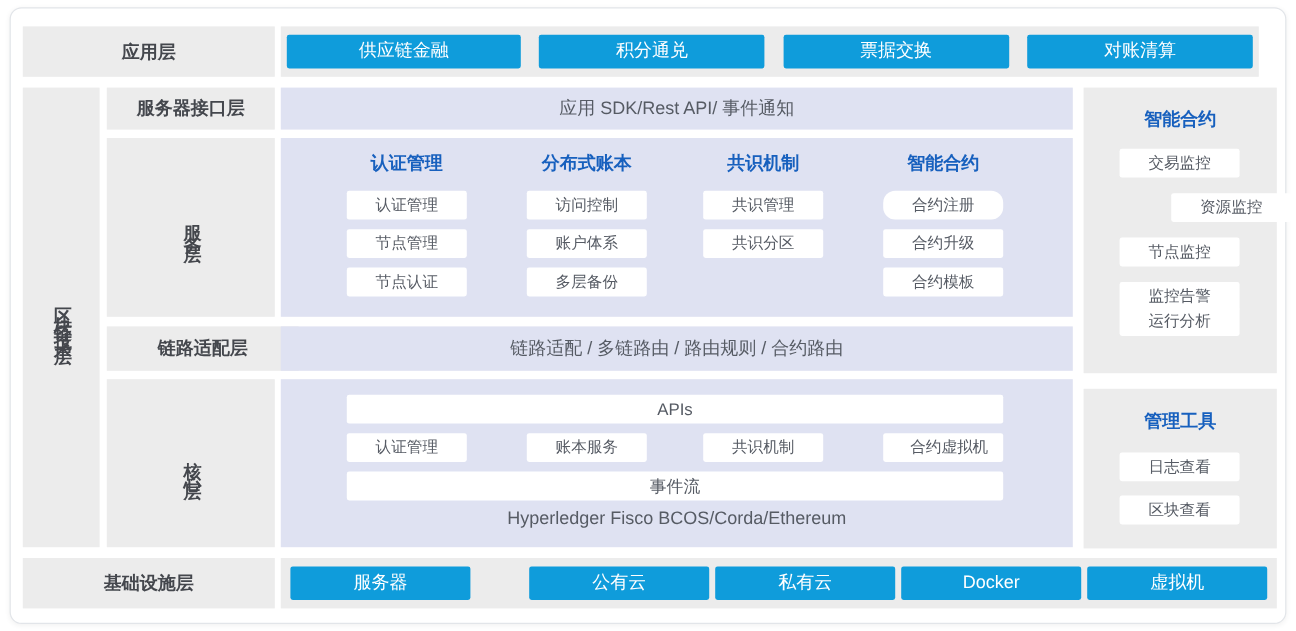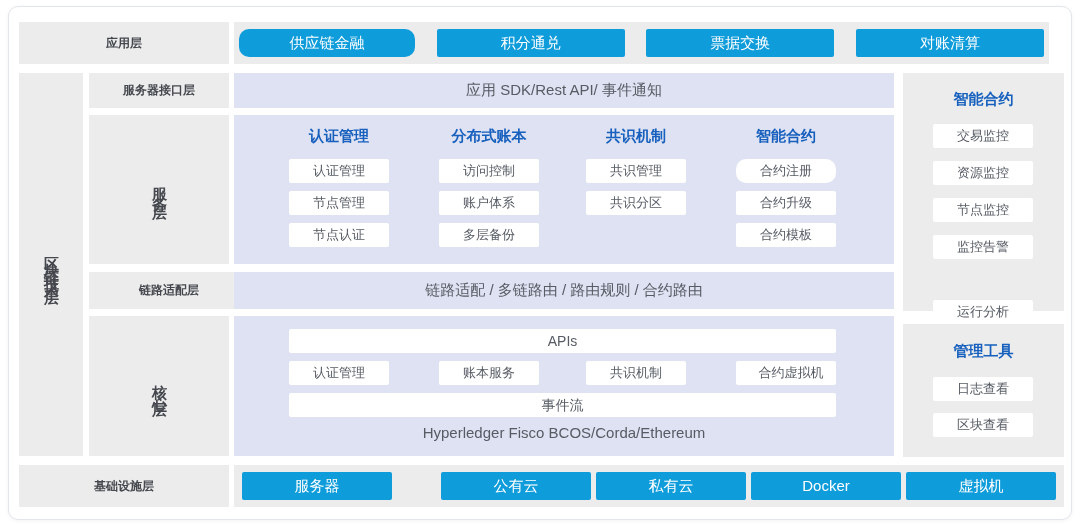--- a/index.html
+++ b/index.html
@@ -11,21 +11,21 @@
     background: #fff; border: 1px solid #e2e5e9; border-radius: 10px;
     box-shadow: 0 1px 4px rgba(0,0,0,0.05);
   }
   .abs { position: absolute; }
 
   .gray-box  { background: #ececec; }
   .lav-box   { background: #dfe2f2; }
 
   .layer-label {
     display: flex; align-items: center; justify-content: center;
-    color: #44474d; font-size: 12px; font-weight: bold;
+    color: #44474d; font-size: 15px; font-weight: bold;
   }
   .vert-text {
     writing-mode: vertical-lr; text-orientation: upright;
     letter-spacing: 7px; color: #44474d; font-size: 15px; font-weight: bold;
   }
   .band {
     display: flex; align-items: center; justify-content: center;
     color: #565b64; font-size: 15px;
   }
   .btn {
@@ -57,21 +57,21 @@
 </style>
 </head>
 <body>
 
 <div class="card">
 
   <div class="abs gray-box layer-label" style="left:10px; top:15px; width:210px; height:42px;">
     <span>应用层</span>
   </div>
   <div class="abs gray-box strip" style="left:225px; top:15px; width:815px; height:42px; padding:0 5px;">
-    <div class="btn" style="width:176px;border-radius:10px;">供应链金融</div>
+    <div class="btn" style="width:195px;">供应链金融</div>
     <div class="btn" style="width:188px;">积分通兑</div>
     <div class="btn" style="width:188px;">票据交换</div>
     <div class="btn" style="width:188px;">对账清算</div>
   </div>
 
   <div class="abs gray-box" style="left:10px; top:66px; width:64px; height:383px; display:flex; align-items:center; justify-content:center;">
     <span class="vert-text">区块链技术层</span>
   </div>
 
   <div class="abs gray-box layer-label" style="left:80px; top:66px; width:140px; height:35px;">
@@ -123,24 +123,24 @@
     <div class="white-item" style="left:205px; top:45px;">账本服务</div>
     <div class="white-item" style="left:352px; top:45px;">共识机制</div>
     <div class="white-item" style="left:502px; top:45px;padding-left:10px;">合约虚拟机</div>
     <div class="wide-bar" style="top:77px;">事件流</div>
     <div style="position:absolute; left:0; top:108px; width:100%; text-align:center; color:#565b64; font-size:15px;">Hyperledger Fisco BCOS/Corda/Ethereum</div>
   </div>
 
   <div class="abs gray-box" style="left:894px; top:66px; width:161px; height:238px;">
     <div class="side-header" style="top:17px;">智能合约</div>
     <div class="white-item side-item" style="top:51px;">交易监控</div>
-    <div class="white-item side-item" style="top:88px;">资源监控</div>
+    <div class="white-item side-item" style="top:88px;margin-left:43px;">资源监控</div>
     <div class="white-item side-item" style="top:125px;">节点监控</div>
     <div class="white-item side-item" style="top:162px;">监控告警</div>
-    <div class="white-item side-item" style="top:183px;margin-top:44px;">运行分析</div>
+    <div class="white-item side-item" style="top:183px;">运行分析</div>
   </div>
 
   <div class="abs gray-box" style="left:894px; top:317px; width:161px; height:133px;">
     <div class="side-header" style="top:18px;">管理工具</div>
     <div class="white-item side-item" style="top:53px;">日志查看</div>
     <div class="white-item side-item" style="top:89px;">区块查看</div>
   </div>
 
   <div class="abs gray-box layer-label" style="left:10px; top:458px; width:210px; height:42px;">
     <span>基础设施层</span>

